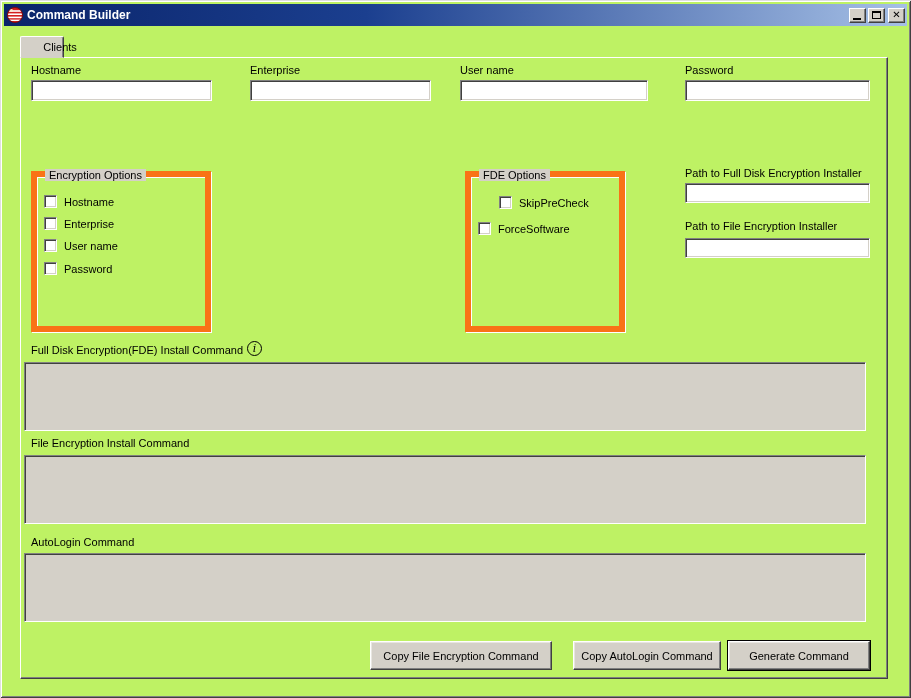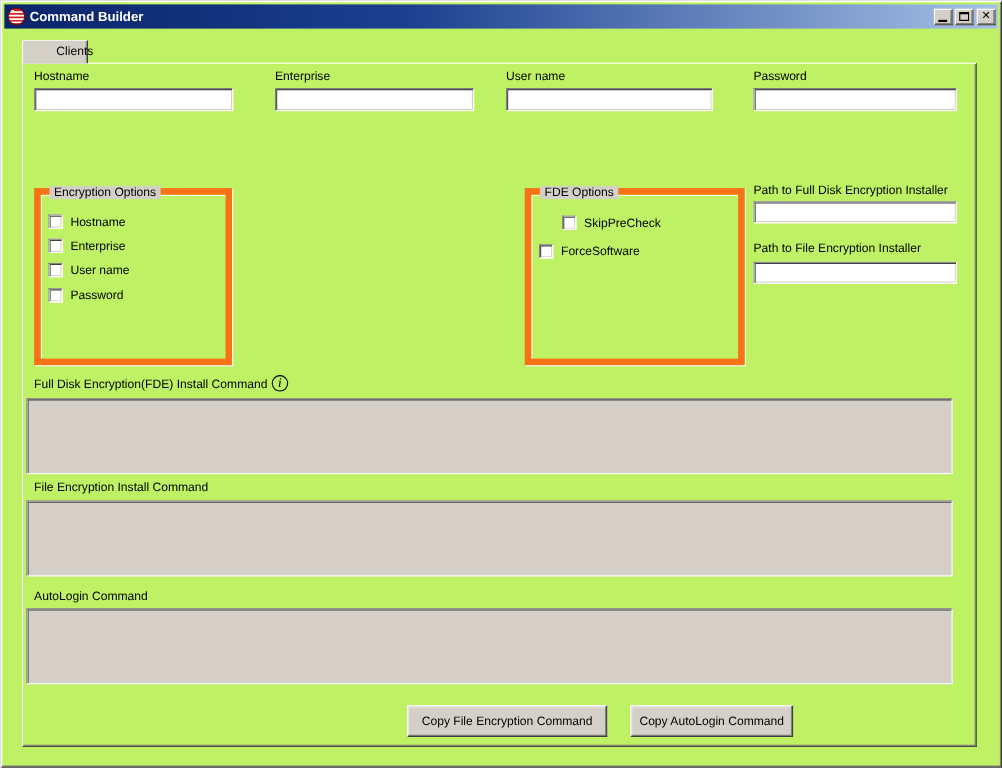--- a/index.html
+++ b/index.html
@@ -35,21 +35,21 @@
     box-shadow: inset -1px -1px 0 #808080;
     display:flex; align-items:center; justify-content:center;
     font-size:9px; font-weight:bold; color:#000; cursor:default;
     position:relative;
   }
   .glyph-min { position:absolute; left:3px; bottom:2px; width:8px; height:2px; background:#000; }
   .glyph-max { width:9px; height:8px; border:1px solid #000; border-top-width:2px; }
   .glyph-close { font-size:10px; line-height:1; font-weight:bold; font-family:"DejaVu Sans", sans-serif; }
   
   .tab {
-    position:absolute; left:20px; top:36px; width:60px; height:22px;
+    position:absolute; left:20px; top:36px; width:44px; height:22px;
     background:#d4d0c8;
     border:1px solid; border-color:#ffffff #404040 #d4d0c8 #ffffff;
     box-shadow: inset -1px 0 0 #808080;
     border-top-left-radius:2px; border-top-right-radius:2px;
     display:flex; align-items:center; justify-content:center;
     z-index:2;
     padding-left:36px;
   }
   .tabpage {
     position:absolute; left:20px; top:57px; width:868px; height:622px;
@@ -171,21 +171,21 @@
     <div class="cb-row" style="left:7px; top:62px;">
       <span class="cb"></span>
       <span class="cb-label">User name</span>
     </div>
     <div class="cb-row" style="left:7px; top:85px;">
       <span class="cb"></span>
       <span class="cb-label">Password</span>
     </div>
   </div>
 
-  <div class="groupbox" style="left:477px; top:171px; width:200px; height:161px;">
+  <div class="groupbox" style="left:465px; top:171px; width:160px; height:161px;">
     <span class="gb-legend">FDE Options</span>
     <div class="cb-row" style="left:7px; top:19px;margin-left:21px;">
       <span class="cb"></span>
       <span class="cb-label">SkipPreCheck</span>
     </div>
     <div class="cb-row" style="left:7px; top:45px;">
       <span class="cb"></span>
       <span class="cb-label">ForceSoftware</span>
     </div>
   </div>
@@ -201,14 +201,15 @@
   <textarea class="ta" style="left: 24px; top: 362px; width: 842px; height: 69px;"></textarea>
 
   <span class="lbl" style="left:31px; top:437px;">File Encryption Install Command</span>
   <textarea class="ta" style="left: 24px; top: 455px; width: 842px; height: 69px;"></textarea>
 
   <span class="lbl" style="left:31px; top:536px;">AutoLogin Command</span>
   <textarea class="ta" style="left: 24px; top: 553px; width: 842px; height: 69px;"></textarea>
 
   <button class="btn" style="left:370px; top:641px; width:182px;text-align:right;">Copy File Encryption Command</button>
   <button class="btn" style="left:573px; top:641px; width:148px;">Copy AutoLogin Command</button>
+  <button class="btn btn-default" style="left:728px; top:641px; width:142px;">Generate Command</button>
 
 </div>
 
 </body></html>

